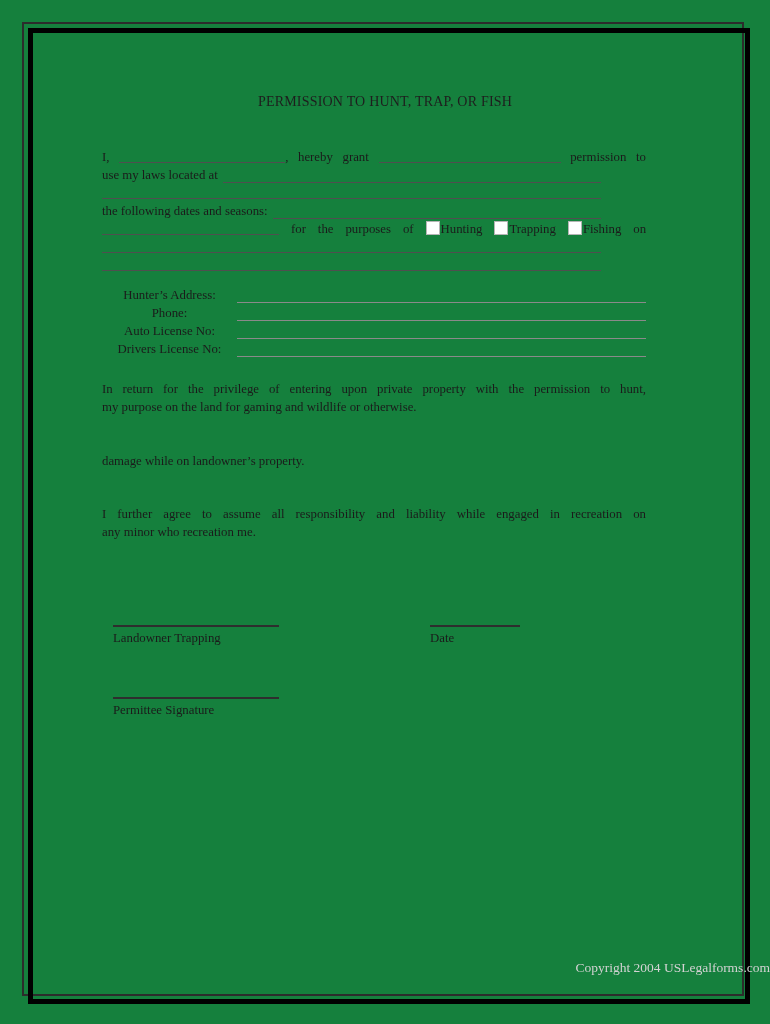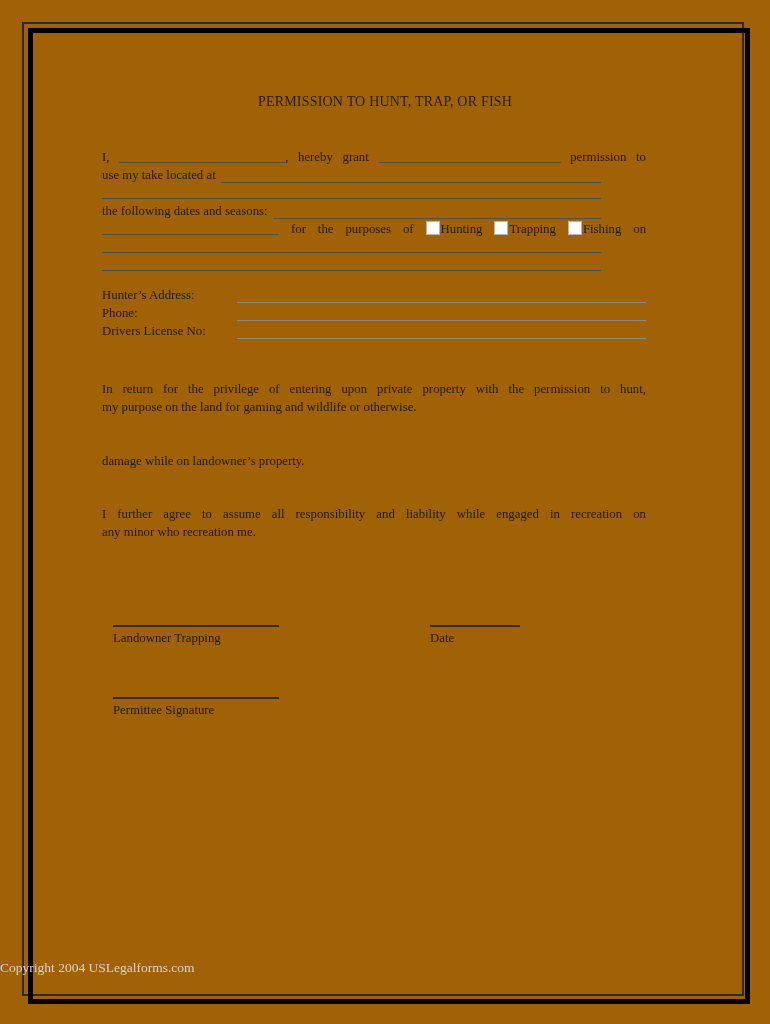--- a/index.html
+++ b/index.html
@@ -1,20 +1,20 @@
 <!DOCTYPE html>
 <html><head>
 <meta charset="utf-8">
 <style>
   html, body { margin: 0; padding: 0; background: #ffffff; }
   .page {
     position: relative;
     width: 770px;
     height: 1024px;
-    background: #a16207;
+    background: #15803d;
     font-family: "Liberation Serif", "DejaVu Serif", serif;
     font-size: 12.8px;
     line-height: 18px;
     color: #1b1b1b;
     overflow: hidden;
   }
   
   .frame-thin {
     position: absolute; left: 22px; top: 22px; right: 26px; bottom: 28px;
     border: 2px solid #2c2c2c; pointer-events: none;
@@ -37,62 +37,66 @@
   }
   .flexline { display: flex; width: 499px; }
   .flexline .blank { flex: 1; align-self: flex-end; height: 15px; margin: 0 0 1px 5px; }
   .bare .blank { width: 499px; }
   .grp, .cbg { white-space: nowrap; }
   .cbx {
     display: inline-block; width: 12px; height: 12px;
     border: 1px solid #b5b5b5; background: #ffffff;
     vertical-align: -1.5px; margin-right: 1px;
   }
-  .addr-row { display: flex; }
+  .addr-row { display: flex; text-align: center; }
   .addr-label { min-width: 135px; }
   .addr-row .blank { flex: 1; align-self: flex-end; height: 15px; margin-bottom: 1px; border-bottom: 1.5px solid #8a8a8a; }
   .sigline { position: absolute; border-top: 2px solid #2e2e2e; height: 0; }
   .siglabel { position: absolute; height: 18px; }
   .footer {
     position: absolute; top: 959px; left: 0; right: 0;
-    text-align: left; font-size: 13.5px; color: #d3d3d3;
+    text-align: right; font-size: 13.5px; color: #d3d3d3;
   }
 </style>
 </head>
 <body>
 
 <div class="page">
   <div class="frame-thin"></div>
   <div class="frame-thick"></div>
 
   <div class="title">PERMISSION TO HUNT, TRAP, OR FISH</div>
 
   <div class="block" style="top:148px">
     <div class="il jl"><span>I,</span> <span class="grp"><span class="blank" style="width:166px"></span><span>, hereby grant</span></span> <span class="blank" style="width:182px"></span> <span>permission to</span></div>
     <div class="il flexline">
-        <span>use my take located at</span>
+        <span>use my laws located at</span>
         <span class="blank"></span>
       </div>
     <div class="il bare"><span class="blank"></span></div>
     <div class="il flexline">
         <span>the following dates and seasons:</span>
         <span class="blank"></span>
       </div>
     <div class="il jl"><span class="blank" style="width:177px"></span> <span>for the purposes of</span> <span class="cbg"><span class="cbx"></span><span>Hunting</span></span> <span class="cbg"><span class="cbx"></span><span>Trapping</span></span> <span class="cbg"><span class="cbx"></span><span>Fishing</span></span> <span>on</span></div>
     <div class="il bare"><span class="blank"></span></div>
     <div class="il bare"><span class="blank"></span></div>
   </div>
 
   <div class="block" style="top:286px">
     <div class="addr-row">
         <span class="addr-label">Hunter’s Address:</span>
         <span class="blank"></span>
       </div>
     <div class="addr-row">
         <span class="addr-label">Phone:</span>
+        <span class="blank"></span>
+      </div>
+    <div class="addr-row">
+        <span class="addr-label">Auto License No:</span>
         <span class="blank"></span>
       </div>
     <div class="addr-row">
         <span class="addr-label">Drivers License No:</span>
         <span class="blank"></span>
       </div>
   </div>
 
   <div class="block" style="top:380px">
     <div class="pl jl">In return for the privilege of entering upon private property with the permission to hunt,</div>

